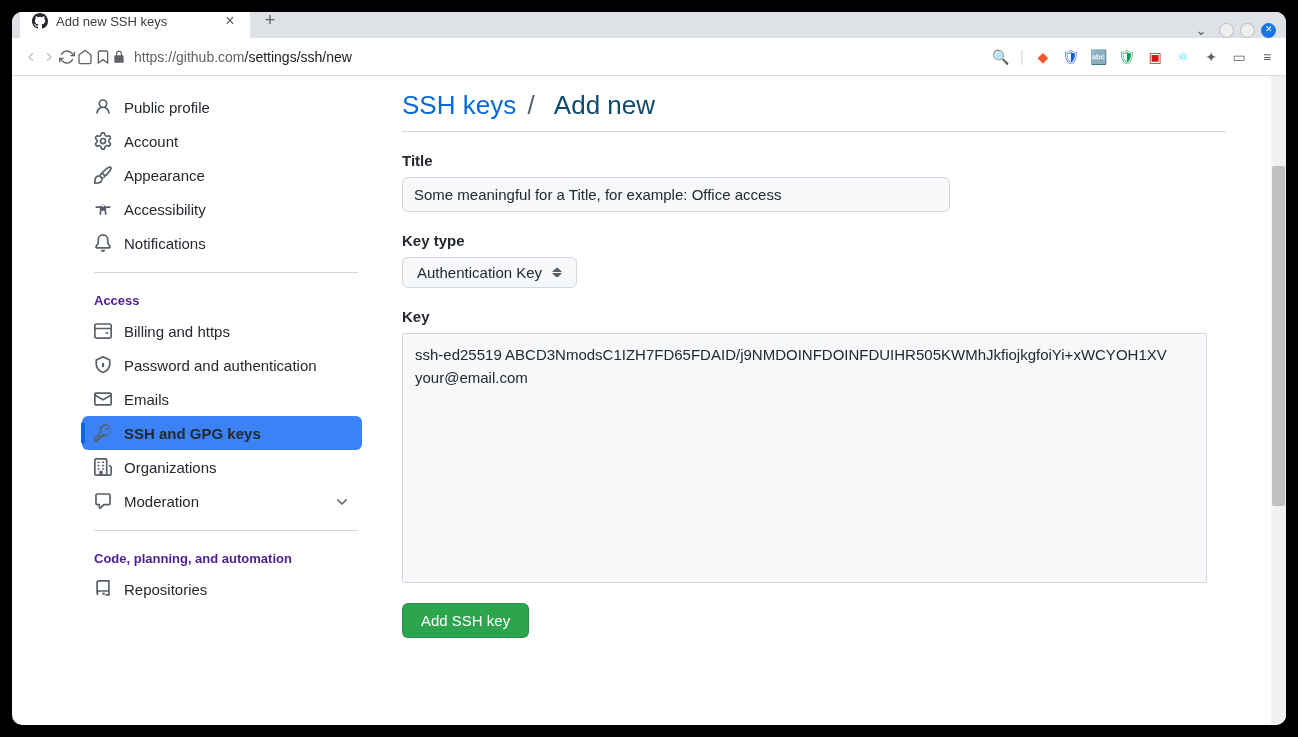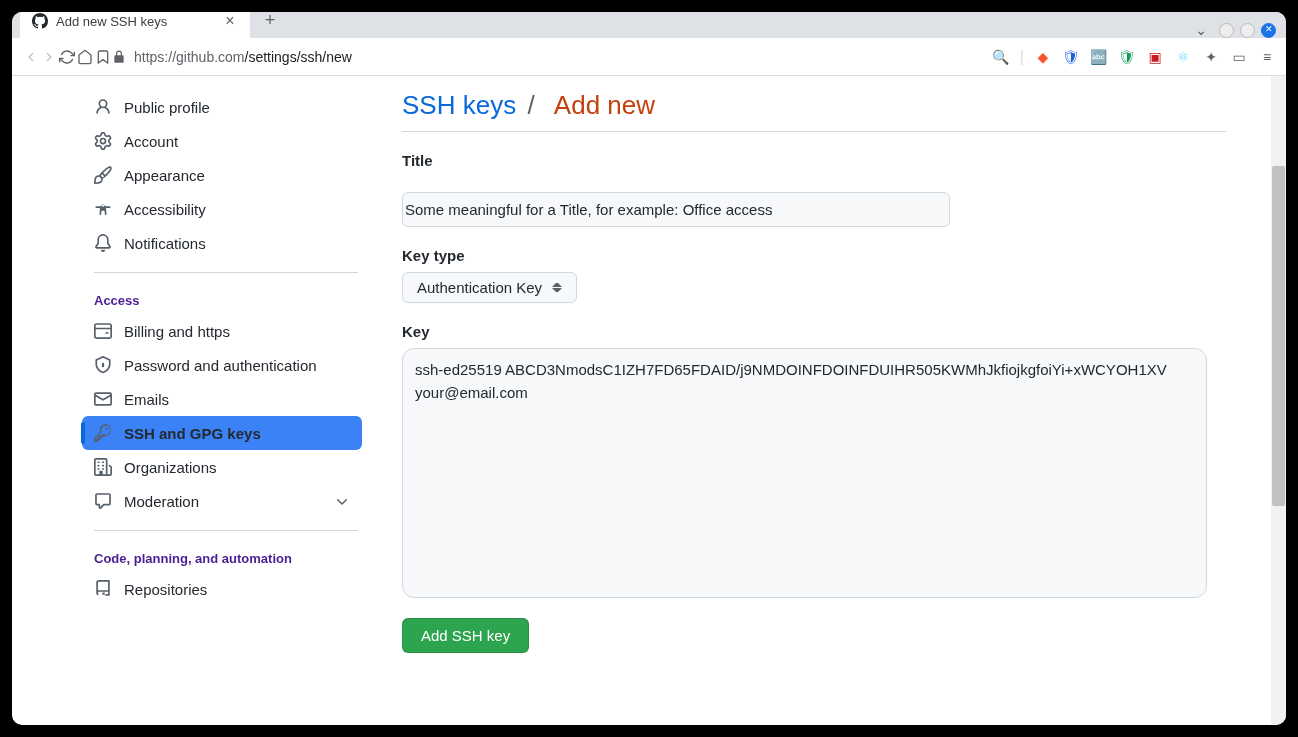--- a/index.html
+++ b/index.html
@@ -42,30 +42,30 @@
 .side-item.active { background:#3b82f6; font-weight:600; }
 .side-item.active:before { content:""; position:absolute; left:-1px; top:6px; bottom:6px; width:4px; background:#0969da; border-radius:4px; }
 .side-item .chev { margin-left:auto; color:#57606a; }
 .side-divider { border:none; border-top:1px solid #d0d7de; margin:12px 4px 12px 12px; }
 .side-heading { font-size:13px; font-weight:600; color:#4c1d95; padding:8px 12px 6px; }
 
 .main { flex:1; padding:14px 60px 0 40px; overflow:hidden; }
 .breadcrumb { font-size:26px; padding-bottom:10px; border-bottom:1px solid #d0d7de; margin-bottom:20px; }
 .breadcrumb .link { color:#0969da; }
 .breadcrumb .slash { color:#57606a; margin:0 4px; }
-.breadcrumb .current { color:#c2410c;margin-left:8px; }
+.breadcrumb .current { color:#0c4a6e;margin-left:8px; }
 
 .form-label { font-size:15px; font-weight:600; color:#24292f; margin-bottom:8px; display:block; }
 .form-group { margin-bottom:20px; }
-.text-input { width:548px; padding:8px 2px; font-size:15px; border:1px solid #d0d7de; border-radius:6px; background:#f6f8fa; color:#24292f;margin-top:15px; }
+.text-input { width:548px; padding:8px 11px; font-size:15px; border:1px solid #d0d7de; border-radius:6px; background:#f6f8fa; color:#24292f; }
 .select { display:inline-flex; align-items:center; gap:10px; padding:6px 14px; font-size:15px; border:1px solid #d0d7de; border-radius:6px; background:#f6f8fa; color:#24292f; }
 .select .caret { width:10px; height:12px; display:flex; flex-direction:column; justify-content:center; gap:1px; }
 .select .caret:before { content:""; border-left:4px solid transparent; border-right:4px solid transparent; border-bottom:4px solid #57606a; }
 .select .caret:after { content:""; border-left:4px solid transparent; border-right:4px solid transparent; border-top:4px solid #57606a; }
-.textarea { width:805px; height:250px; padding:10px 12px; font-size:15px; border:1px solid #d0d7de; border-radius:12px; background:#f6f8fa; color:#24292f; font-family:inherit; resize:both; line-height:1.5; overflow-wrap:break-word; }
+.textarea { width:805px; height:250px; padding:10px 12px; font-size:15px; border:1px solid #d0d7de; border-radius:2px; background:#f6f8fa; color:#24292f; font-family:inherit; resize:both; line-height:1.5; overflow-wrap:break-word; }
 .btn-primary { display:inline-block; padding:8px 18px; font-size:15px; font-weight:400; color:#fff; background:#2da44e; border:1px solid rgba(27,31,36,.15); border-radius:6px; }
 
 svg { display:block; }
 </style>
 </head>
 <body>
 
 <div class="frame">
 <div class="window">
 

